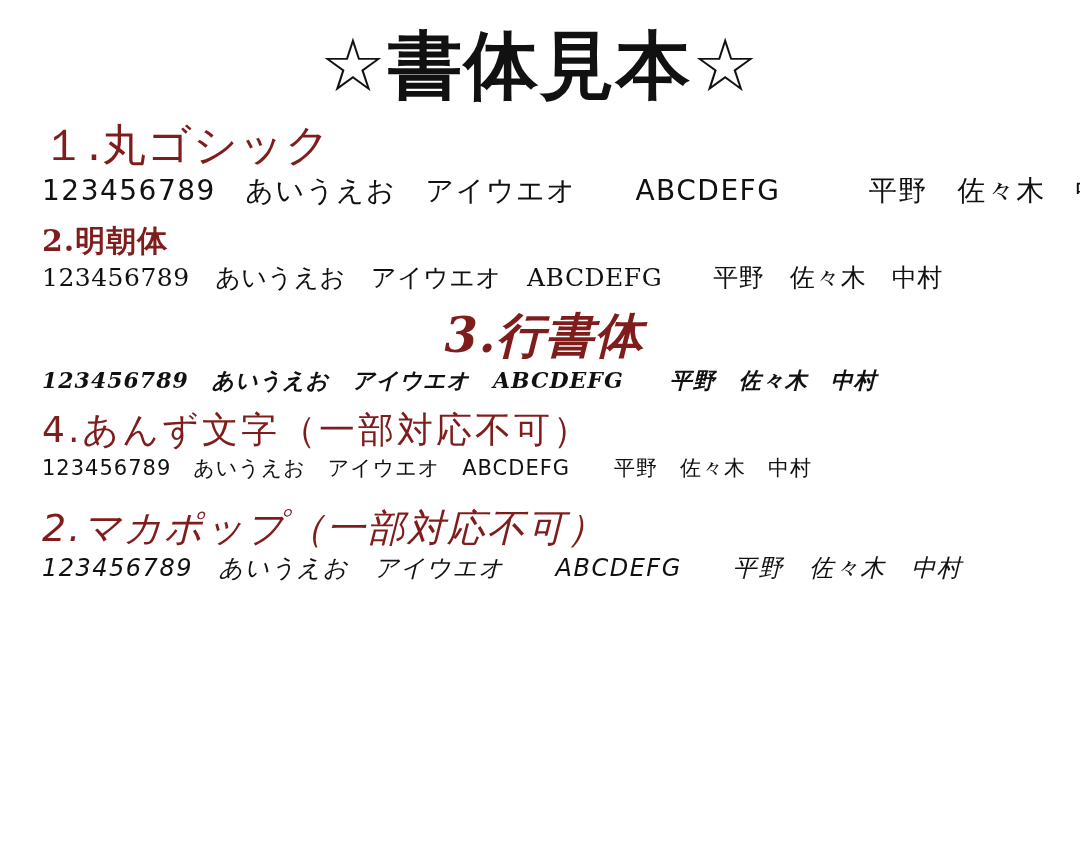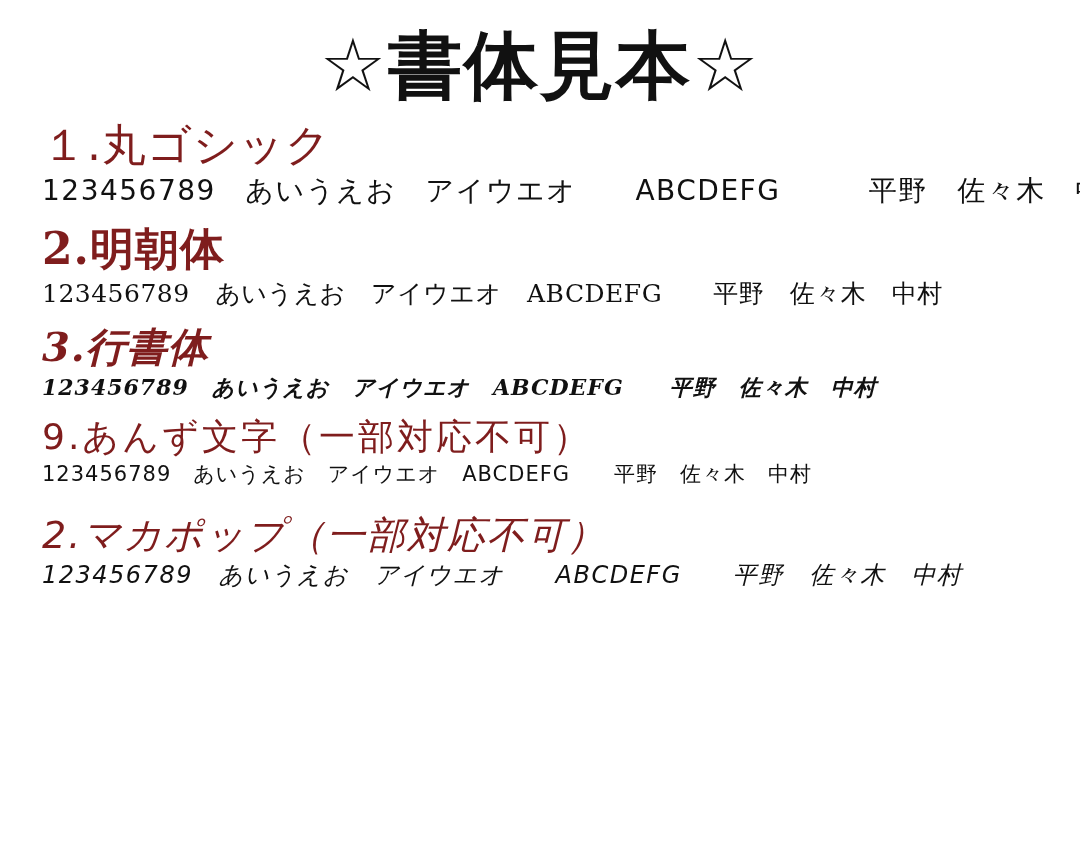--- a/index.html
+++ b/index.html
@@ -61,30 +61,30 @@
     font-weight: 500;
     letter-spacing: 1px;
   }
   .s-maru .sample-heading { font-weight: 400; font-size: 44px; }
   .s-maru .sample-line { font-size: 28px; letter-spacing: 1.5px; }
 
   .s-mincho .sample-heading,
   .s-mincho .sample-line {
     font-family: "DejaVu Serif", "Liberation Serif", serif;
   }
-  .s-mincho .sample-heading { font-size: 44px; font-weight: 700; }
+  .s-mincho .sample-heading { font-size: 30px; font-weight: 700; }
   .s-mincho .sample-line { font-size: 25px; letter-spacing: 0.5px; }
 
   .s-gyosho .sample-heading,
   .s-gyosho .sample-line {
     font-family: "DejaVu Serif", "Liberation Serif", serif;
     font-style: italic;
     font-weight: 700;
   }
-  .s-gyosho .sample-heading { font-size: 40px; }
+  .s-gyosho .sample-heading { font-size: 48px; text-align: center; }
   .s-gyosho .sample-line { font-size: 22px; letter-spacing: 1px; }
 
   .s-anzu .sample-heading,
   .s-anzu .sample-line {
     font-family: "DejaVu Sans", sans-serif;
     font-weight: 400;
   }
   .s-anzu .sample-heading { font-size: 36px; letter-spacing: 3px; }
   .s-anzu .sample-line { font-size: 21px; letter-spacing: 1px; }
 
@@ -117,21 +117,21 @@
       <div class="sample-heading">2.明朝体</div>
       <div class="sample-line">123456789　あいうえお　アイウエオ　ABCDEFG　　平野　佐々木　中村</div>
     </div>
 
     <div class="sample s-gyosho">
       <div class="sample-heading">3.行書体</div>
       <div class="sample-line">123456789　あいうえお　アイウエオ　ABCDEFG　　平野　佐々木　中村</div>
     </div>
 
     <div class="sample s-anzu">
-      <div class="sample-heading">9.あんず文字（一部対応不可）</div>
+      <div class="sample-heading">4.あんず文字（一部対応不可）</div>
       <div class="sample-line">123456789　あいうえお　アイウエオ　ABCDEFG　　平野　佐々木　中村</div>
     </div>
 
     <div class="sample s-maka">
       <div class="sample-heading">2.マカポップ（一部対応不可）</div>
       <div class="sample-line">123456789　あいうえお　アイウエオ　　ABCDEFG　　平野　佐々木　中村</div>
     </div>
 
   </div>
 </div>

